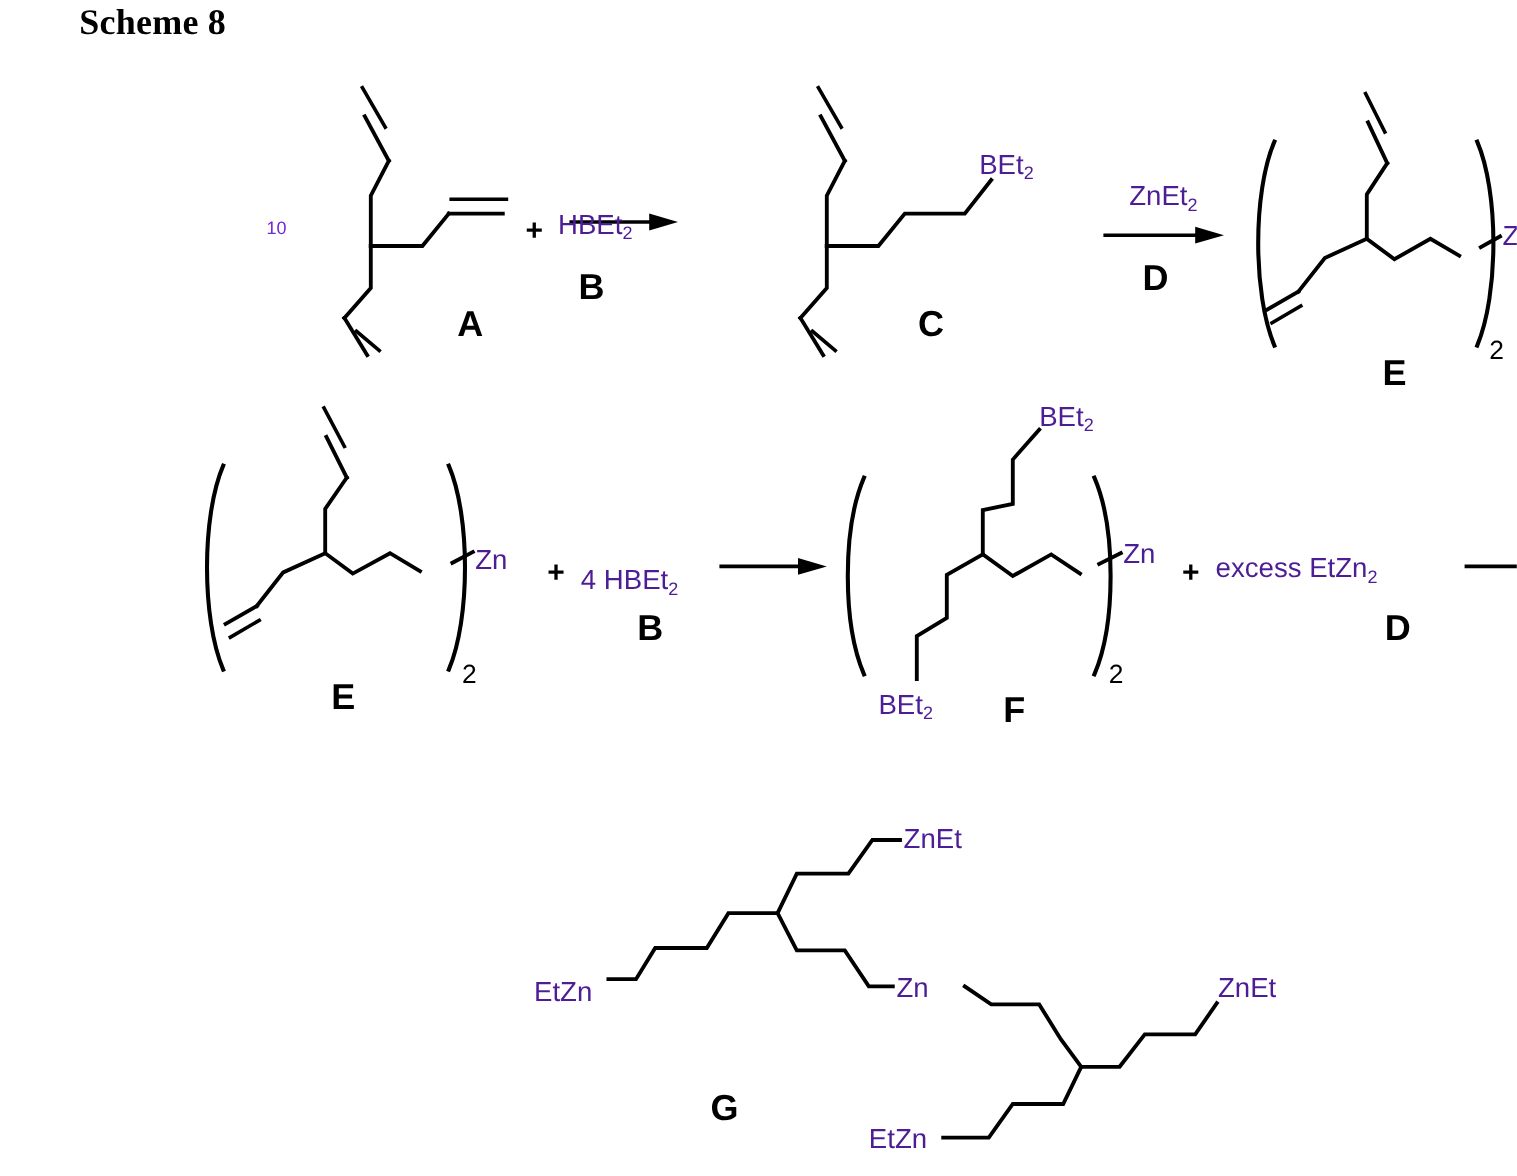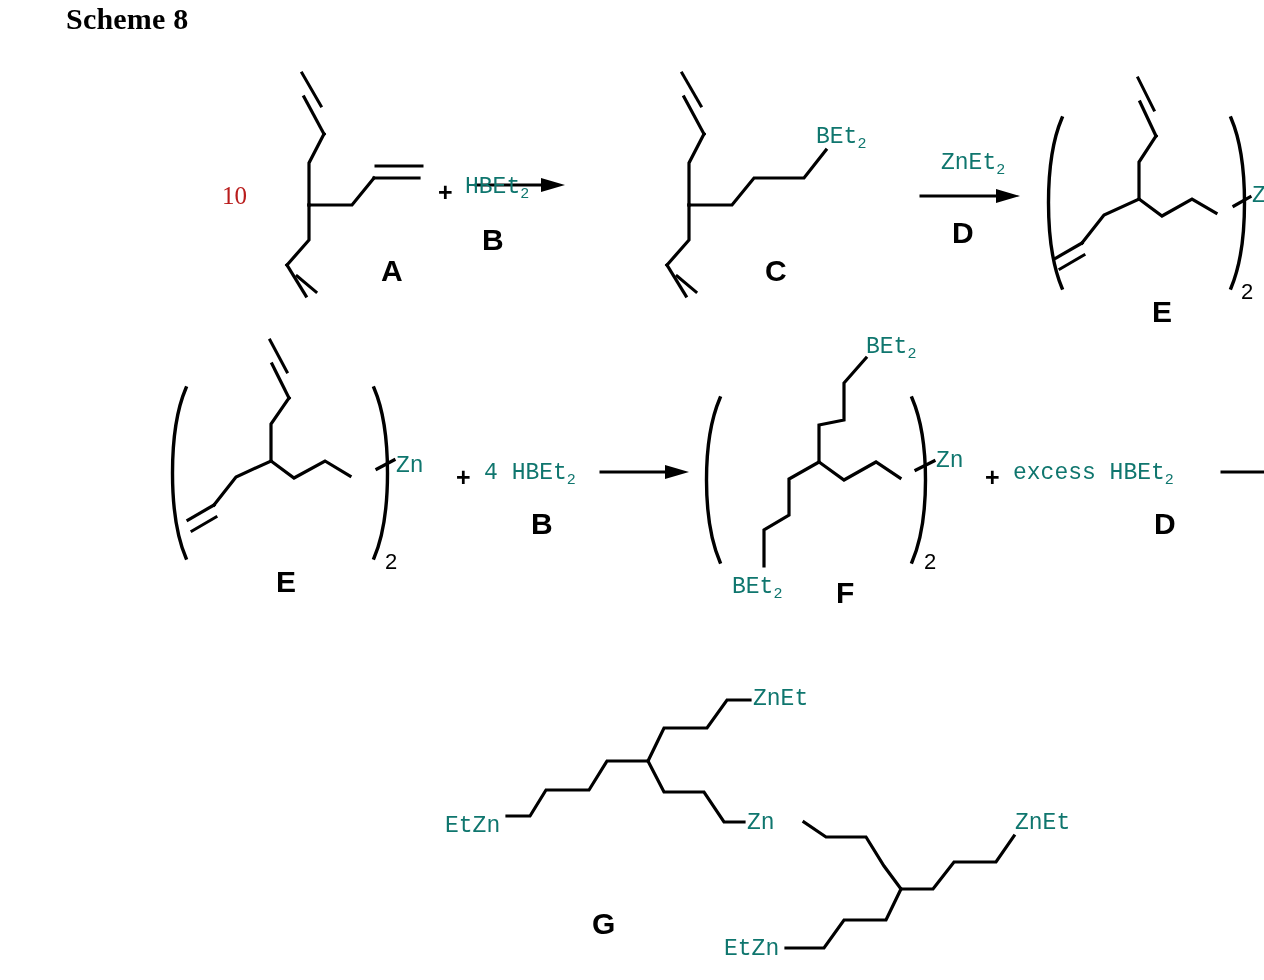--- a/index.html
+++ b/index.html
@@ -27,24 +27,24 @@
     font-family: "Liberation Serif", serif;
     font-weight: bold;
     font-size: 30px;
     letter-spacing: 0.2px;
     color: #000000;
     white-space: nowrap;
   }
   
   .atom-label {
     position: absolute;
-    font-family: Liberation Mono, monospace;
+    font-family: Liberation Sans, sans-serif;
     font-size: 23px;
     line-height: 1;
-    color: #0f766e;
+    color: #4c1d95;
     white-space: nowrap;
   }
   .atom-label .sub {
     font-size: 15px;
     vertical-align: -0.30em;
     letter-spacing: 0;
   }
   .cmpd-letter {
     position: absolute;
     font-family: "Liberation Sans", sans-serif;
@@ -57,24 +57,24 @@
   .plus-sign {
     position: absolute;
     font-family: "Liberation Sans", sans-serif;
     font-weight: bold;
     font-size: 25px;
     line-height: 1;
     color: #000000;
   }
   .count-label {
     position: absolute;
-    font-family: Liberation Serif, serif;
-    font-size: 25px;
-    line-height: 1;
-    color: #b91c1c;
+    font-family: Liberation Sans, sans-serif;
+    font-size: 15px;
+    line-height: 1;
+    color: #6d28d9;
   }
   .paren-sub {
     position: absolute;
     font-family: "Liberation Sans", sans-serif;
     font-size: 22px;
     line-height: 1;
     color: #000000;
   }
   svg.bonds {
     position: absolute;
@@ -249,37 +249,37 @@
   <div class="cmpd-letter" style="left:1108px; top:297px;">E</div>
 
   <div class="atom-label" style="left:352px; top:455px;">Zn</div>
 
   <div class="paren-sub" style="left:341px; top:551px;">2</div>
 
   <div class="cmpd-letter" style="left:232px; top:567px;">E</div>
 
   <div class="plus-sign" style="left:412px; top:465px;">+</div>
 
-  <div class="atom-label" style="left:440px; top:462px;text-align:center;"><span>4</span>&nbsp;<span>HBEt</span><span class="sub">2</span></div>
+  <div class="atom-label" style="left:440px; top:472px;text-align:center;"><span>4</span>&nbsp;<span>HBEt</span><span class="sub">2</span></div>
 
   <div class="cmpd-letter" style="left:487px; top:509px;">B</div>
 
   <div class="atom-label" style="left:822px; top:336px;"><span>BEt</span><span class="sub">2</span></div>
 
   <div class="atom-label" style="left:688px; top:576px;"><span>BEt</span><span class="sub">2</span></div>
 
   <div class="atom-label" style="left:892px; top:450px;">Zn</div>
 
   <div class="paren-sub" style="left:880px; top:551px;">2</div>
 
   <div class="cmpd-letter" style="left:792px; top:578px;">F</div>
 
   <div class="plus-sign" style="left:941px; top:465px;">+</div>
 
-  <div class="atom-label" style="left:969px; top:462px;"><span>excess HBEt</span><span class="sub">2</span></div>
+  <div class="atom-label" style="left:969px; top:462px;"><span>excess EtZn</span><span class="sub">2</span></div>
 
   <div class="cmpd-letter" style="left:1110px; top:509px;">D</div>
 
   <div class="atom-label" style="left:709px; top:688px;">ZnEt</div>
 
   <div class="atom-label" style="left:401px; top:815px;">EtZn</div>
 
   <div class="atom-label" style="left:703px; top:812px;">Zn</div>
 
   <div class="atom-label" style="left:971px; top:812px;">ZnEt</div>

